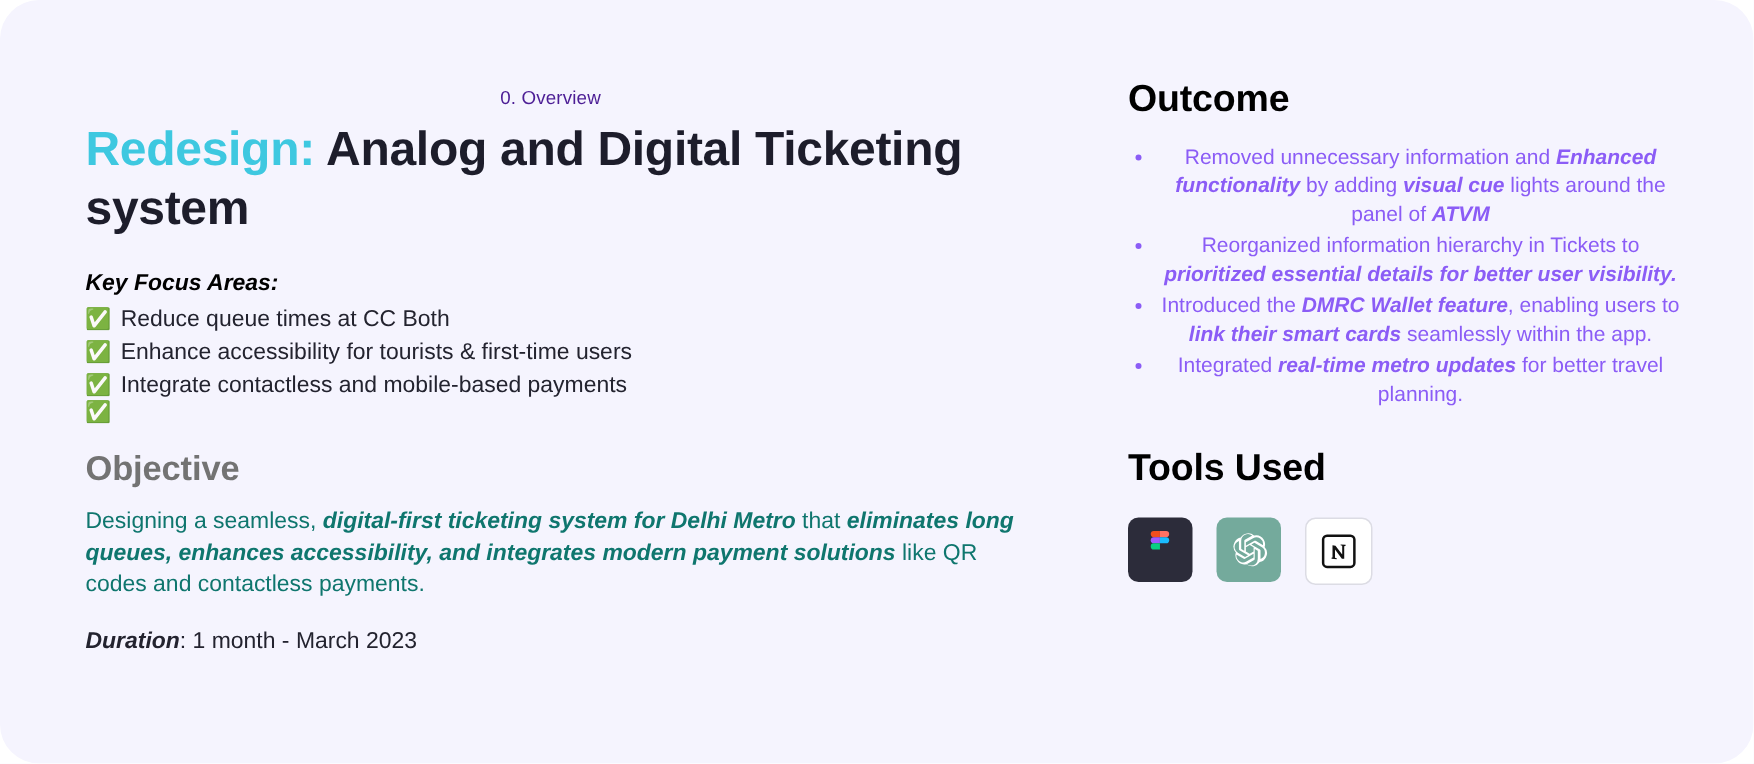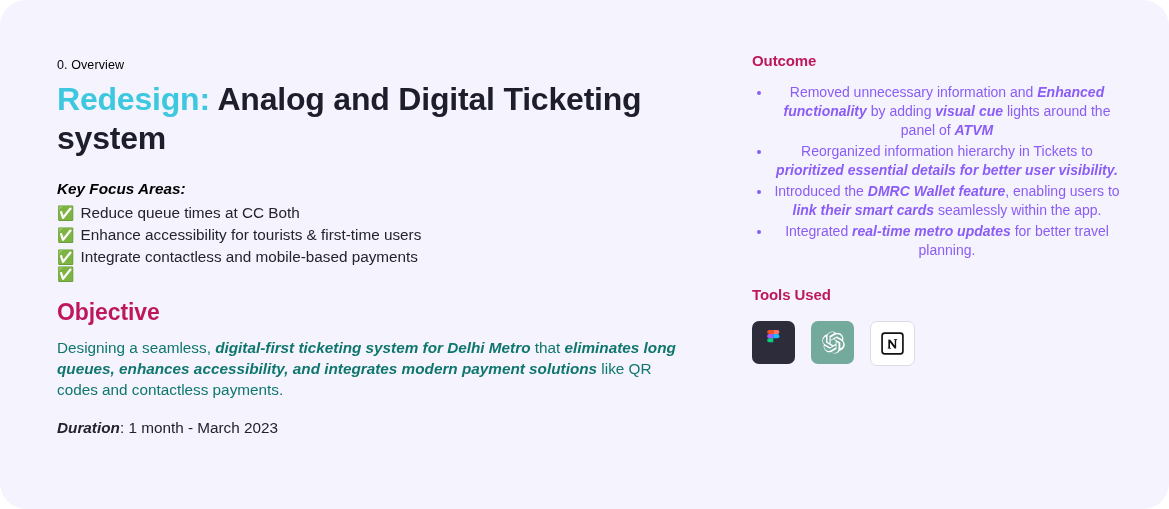--- a/index.html
+++ b/index.html
@@ -29,24 +29,25 @@
     width: 620px;
   }
   .col-right {
     position: absolute;
     left: 752px;
     top: 52px;
     width: 370px;
   }
   .eyebrow {
     font-size: 12.5px;
-    color: #000000;
+    color: #4c1d95;
     letter-spacing: 0.1px;
     margin: 0 0 8px 0;
     font-family: "Liberation Sans", sans-serif;
+    text-align: center;
   }
   .title {
     font-size: 32px;
     line-height: 1.22;
     font-weight: bold;
     color: #1d1d2b;
     margin: 0 0 22px 0;
     letter-spacing: -0.2px;
   }
   .title .accent {
@@ -83,28 +84,28 @@
     gap: 6px;
   }
   .check-mark {
     color: #2fbf57;
     font-size: 14px;
     line-height: 1;
   }
   .h2 {
     font-size: 23px;
     font-weight: bold;
-    color: #be185d;
+    color: #737373;
     margin: 0 0 12px 0;
     letter-spacing: -0.1px;
   }
   .h2-right {
-    font-size: 15px;
-    font-weight: bold;
-    color: #be185d;
+    font-size: 25px;
+    font-weight: bold;
+    color: #000000;
     margin: 0 0 14px 0;
     letter-spacing: -0.1px;
   }
   .objective-text {
     font-size: 15.3px;
     line-height: 1.35;
     color: #0f766e;
     margin: 0 0 18px 0;
   }
   .duration {

